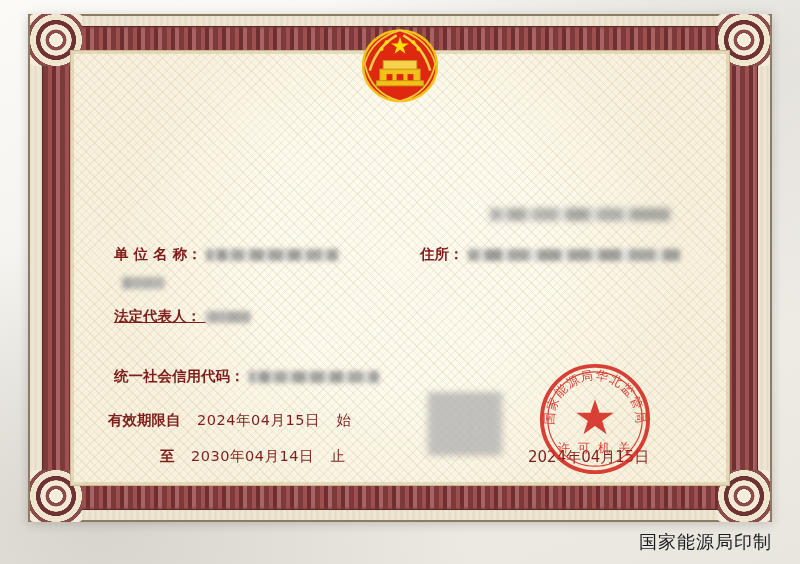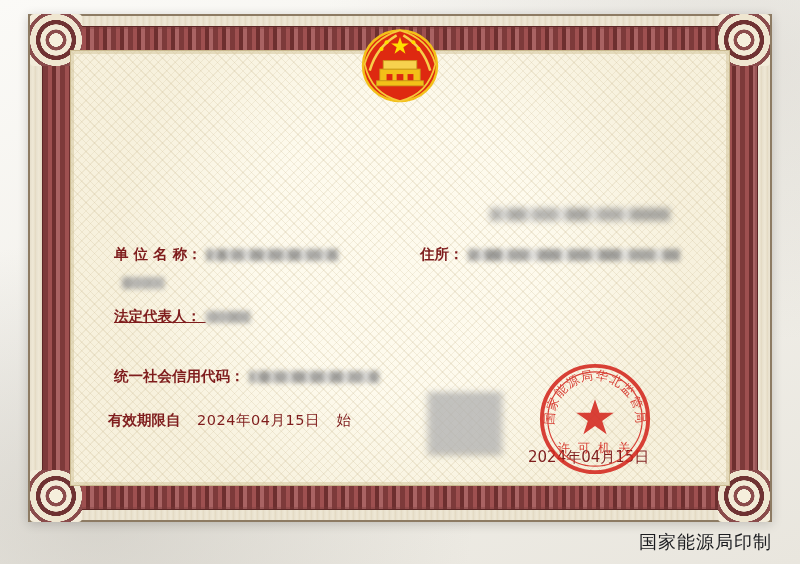--- a/index.html
+++ b/index.html
@@ -267,20 +267,25 @@
         <span class="label-spaced">统一社会信用代码：</span>
         <span class="redact" style="width:130px;"></span>
       </div>
 
       <div class="field date-line" style="left:20px; top:344px;">
         <span class="label-spaced">有效期限自</span>
         <span class="date-val" style="margin-left:12px;">2024年04月15日</span>
         <span style="margin-left:12px;">始</span>
       </div>
 
+      <div class="field date-line" style="left:72px; top:380px;">
+        <span class="label-spaced">至</span>
+        <span class="date-val" style="margin-left:12px;">2030年04月14日</span>
+        <span style="margin-left:12px;">止</span>
+      </div>
 
       <div class="blur-block"></div>
 
       <div class="field" style="left:440px; top:380px; font-size:15px;">2024年04月15日</div>
 
       <div id="seal">
         <svg viewBox="0 0 120 120" width="118" height="118" aria-hidden="true">
           <circle cx="60" cy="60" r="54" fill="none" stroke="#d4281f" stroke-width="4"></circle>
           <circle cx="60" cy="60" r="48" fill="none" stroke="#d4281f" stroke-width="1.2"></circle>
           <path id="sealArc" d="M 18 62 A 42 42 0 0 1 102 62" fill="none"></path>

